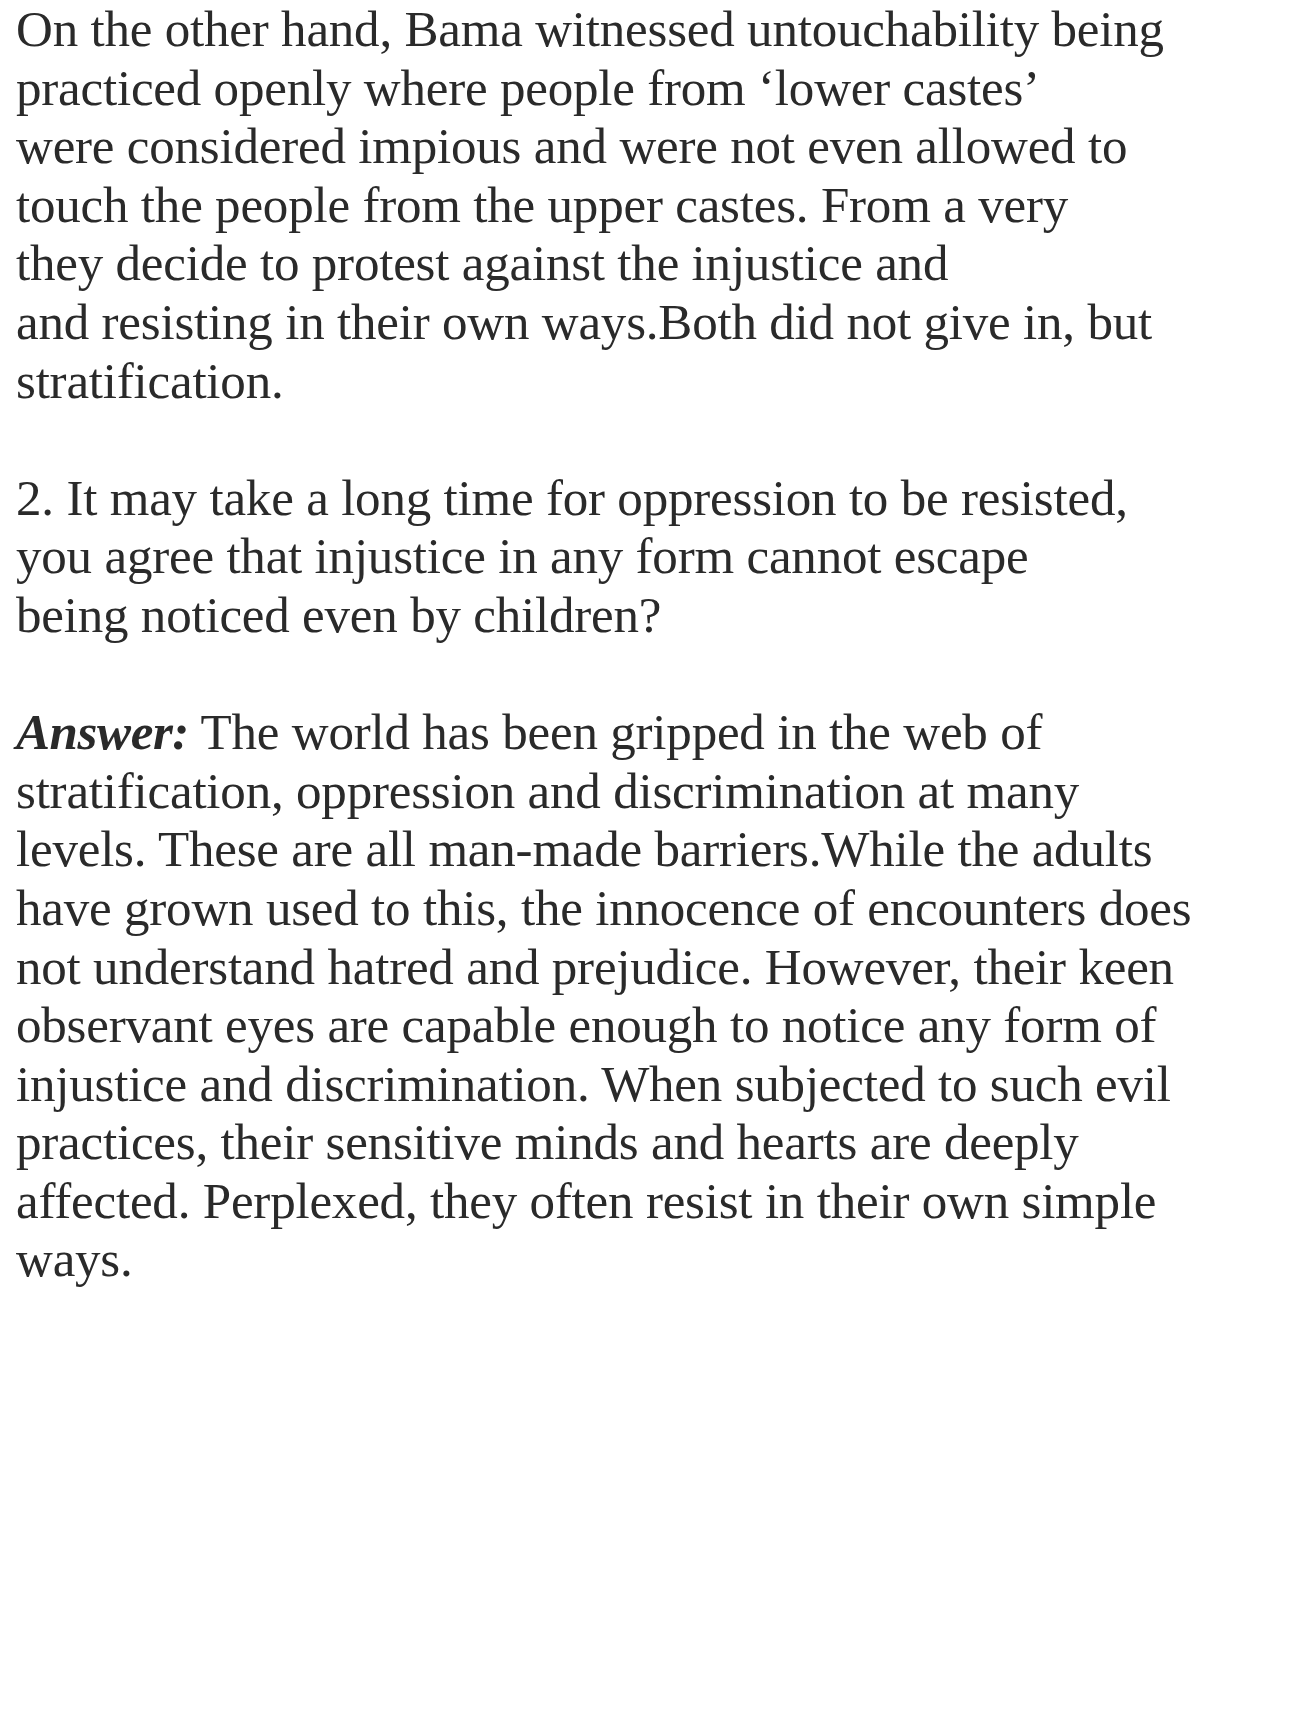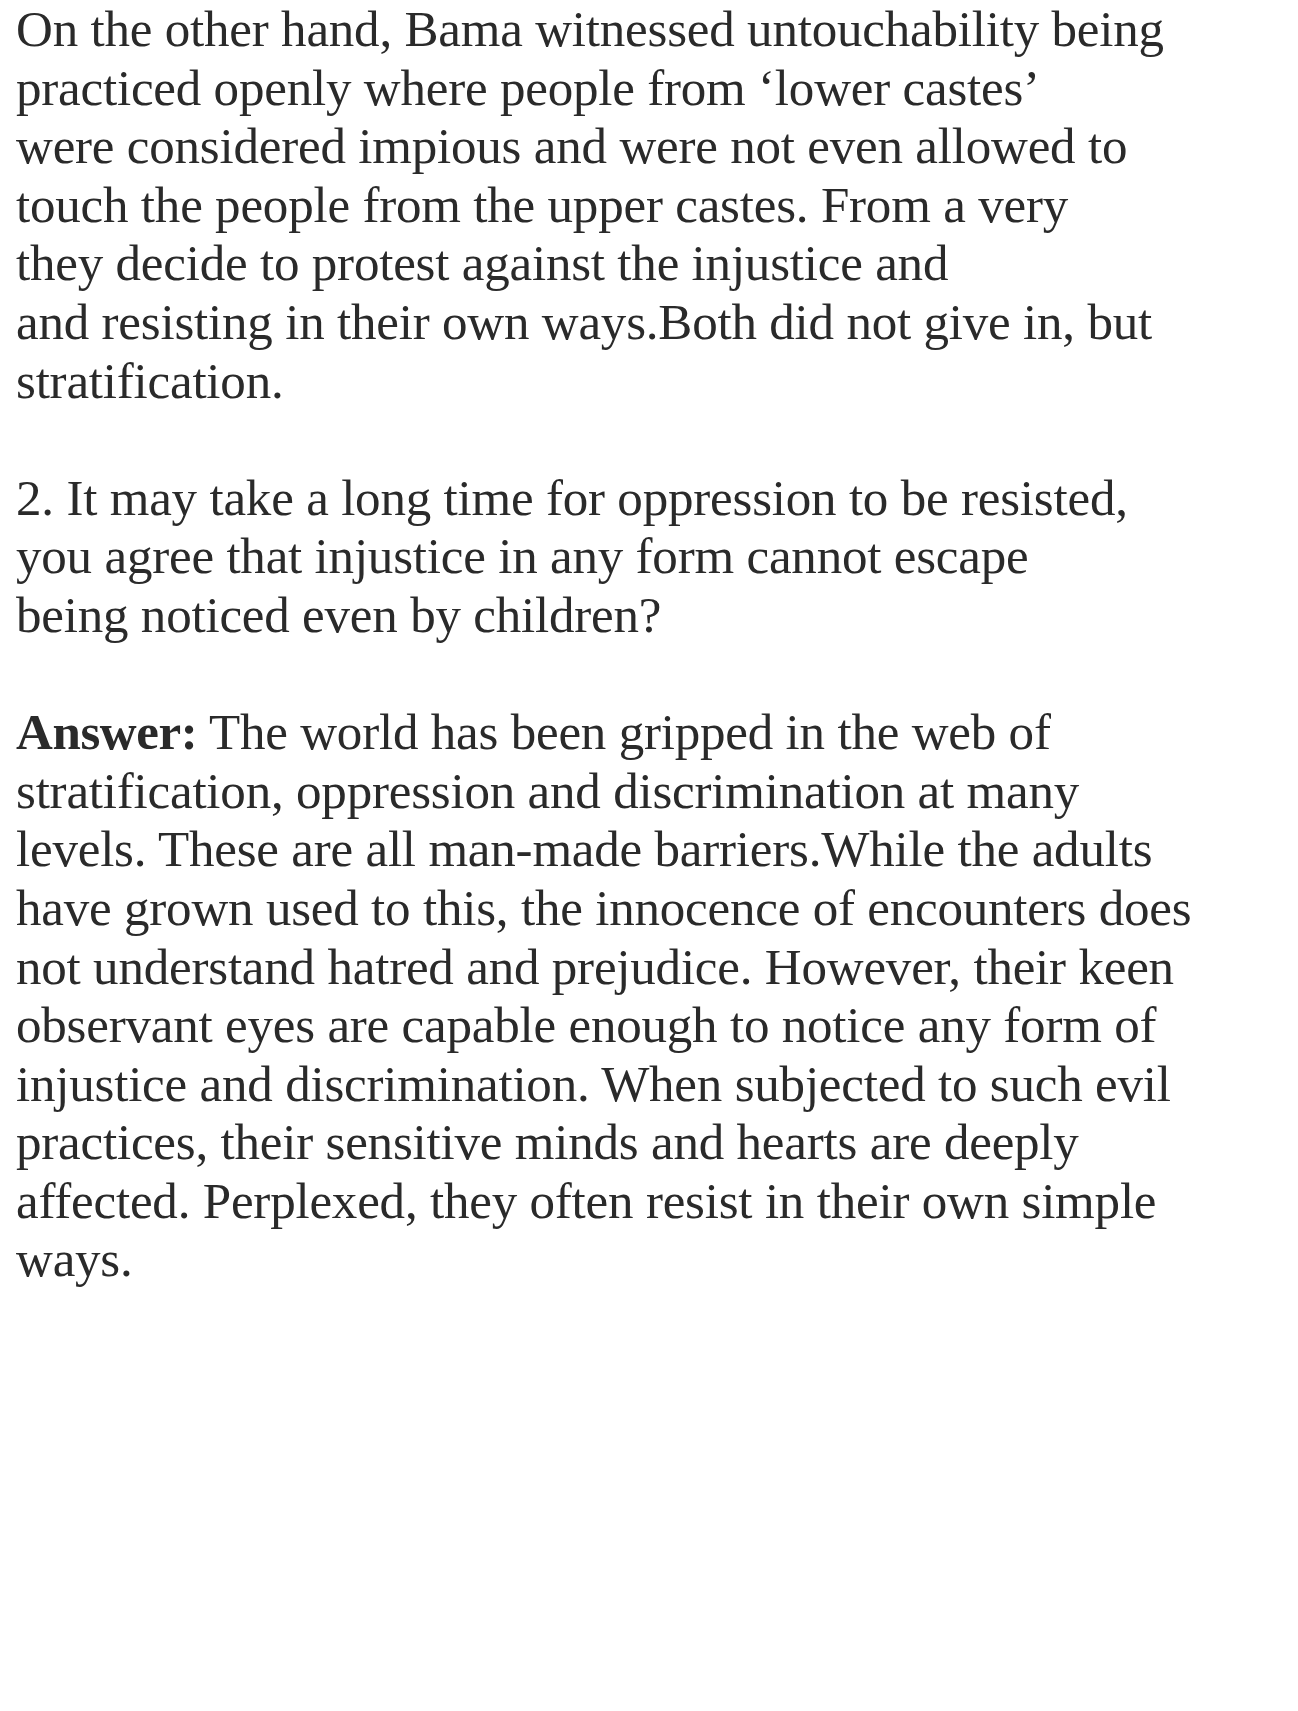--- a/index.html
+++ b/index.html
@@ -24,21 +24,21 @@
     .line {
       display: block;
       font-size: 51px;
       line-height: 58.6px;
       height: 58.6px;
       white-space: nowrap;
       letter-spacing: -0.2px;
     }
     .para { display: block; }
     .gap { display: block; height: 58.6px; }
-    .bold { font-weight: bold; letter-spacing: -0.4px; }
+    .bold { font-weight: bold; letter-spacing: -0.4px; font-style: italic; }
     .q-line { font-weight: normal; }
   </style>
 </head>
 <body>
 
 <div class="page">
 
   <div class="para">
     <span class="line">On the other hand, Bama witnessed untouchability being</span>
     <span class="line">practiced openly where people from ‘lower castes’</span>

